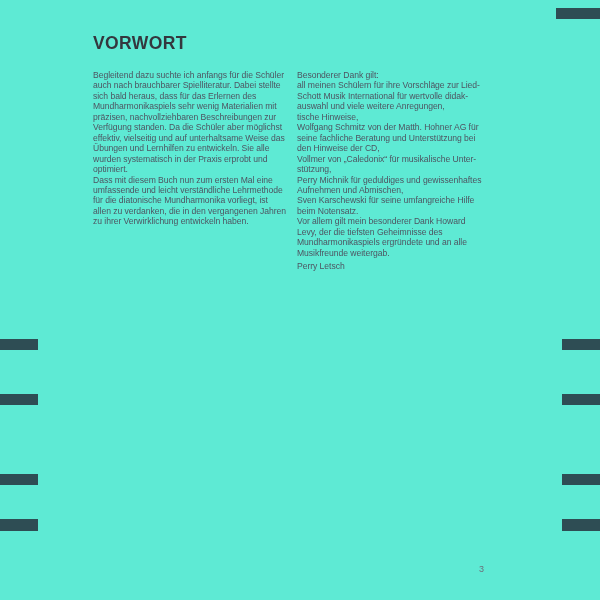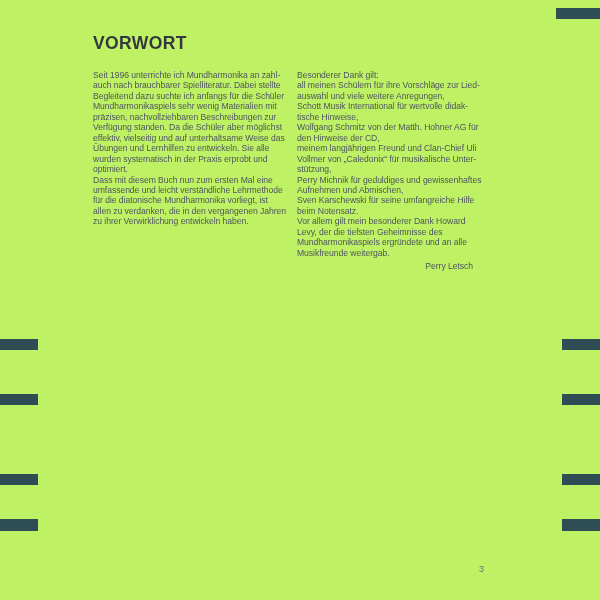--- a/index.html
+++ b/index.html
@@ -4,21 +4,21 @@
 <style>
   html, body {
     margin: 0;
     padding: 0;
     background: #ffffff;
   }
   .page {
     position: relative;
     width: 600px;
     height: 600px;
-    background: #bef264;
+    background: #5eead4;
     overflow: hidden;
     font-family: "Liberation Sans", "DejaVu Sans", sans-serif;
   }
   .page-title {
     position: absolute;
     left: 93px;
     top: 33px;
     margin: 0;
     font-size: 17.5px;
     font-weight: bold;
@@ -36,21 +36,21 @@
   .col {
     font-size: 8.6px;
     line-height: 10.45px;
     color: #4e5461;
     letter-spacing: -0.05px;
   }
   .col-left  { width: 197px; }
   .col-right { width: 200px; }
   .line { white-space: nowrap; }
   .signature {
-    text-align: right;
+    text-align: left;
     padding-right: 24px;
     margin-top: 3px;
   }
   .page-number {
     position: absolute;
     left: 479px;
     top: 564px;
     font-size: 9px;
     color: #6b707a;
   }
@@ -72,46 +72,46 @@
 </style>
 </head>
 <body>
 
 <div class="page">
 
   <h1 class="page-title">VORWORT</h1>
 
   <div class="columns">
     <div class="col col-left">
-        <div class="line">Seit 1996 unterrichte ich Mundharmonika an zahl-</div>
+        <div class="line">Begleitend dazu suchte ich anfangs für die Schüler</div>
         <div class="line">auch nach brauchbarer Spielliteratur. Dabei stellte</div>
-        <div class="line">Begleitend dazu suchte ich anfangs für die Schüler</div>
+        <div class="line">sich bald heraus, dass für das Erlernen des</div>
         <div class="line">Mundharmonikaspiels sehr wenig Materialien mit</div>
         <div class="line">präzisen, nachvollziehbaren Beschreibungen zur</div>
         <div class="line">Verfügung standen. Da die Schüler aber möglichst</div>
         <div class="line">effektiv, vielseitig und auf unterhaltsame Weise das</div>
         <div class="line">Übungen und Lernhilfen zu entwickeln. Sie alle</div>
         <div class="line">wurden systematisch in der Praxis erprobt und</div>
         <div class="line">optimiert.</div>
         <div class="line">Dass mit diesem Buch nun zum ersten Mal eine</div>
         <div class="line">umfassende und leicht verständliche Lehrmethode</div>
         <div class="line">für die diatonische Mundharmonika vorliegt, ist</div>
         <div class="line">allen zu verdanken, die in den vergangenen Jahren</div>
         <div class="line">zu ihrer Verwirklichung entwickeln haben.</div>
       </div>
     <div class="col col-right">
       <div>
           <div class="line">Besonderer Dank gilt:</div>
           <div class="line">all meinen Schülern für ihre Vorschläge zur Lied-</div>
+          <div class="line">Schott Musik International für wertvolle didak-</div>
           <div class="line">auswahl und viele weitere Anregungen,</div>
-          <div class="line">Schott Musik International für wertvolle didak-</div>
           <div class="line">tische Hinweise,</div>
           <div class="line">Wolfgang Schmitz von der Matth. Hohner AG für</div>
+          <div class="line">seine fachliche Beratung und Unterstützung bei</div>
           <div class="line">den Hinweise der CD,</div>
-          <div class="line">meinem langjährigen Freund und Clan-Chief Uli</div>
           <div class="line">Vollmer von „Caledonix“ für musikalische Unter-</div>
           <div class="line">stützung,</div>
           <div class="line">Perry Michnik für geduldiges und gewissenhaftes</div>
           <div class="line">Aufnehmen und Abmischen,</div>
           <div class="line">Sven Karschewski für seine umfangreiche Hilfe</div>
           <div class="line">beim Notensatz.</div>
           <div class="line">Vor allem gilt mein besonderer Dank Howard</div>
           <div class="line">Levy, der die tiefsten Geheimnisse des</div>
           <div class="line">Mundharmonikaspiels ergründete und an alle</div>
           <div class="line">Musikfreunde weitergab.</div>

